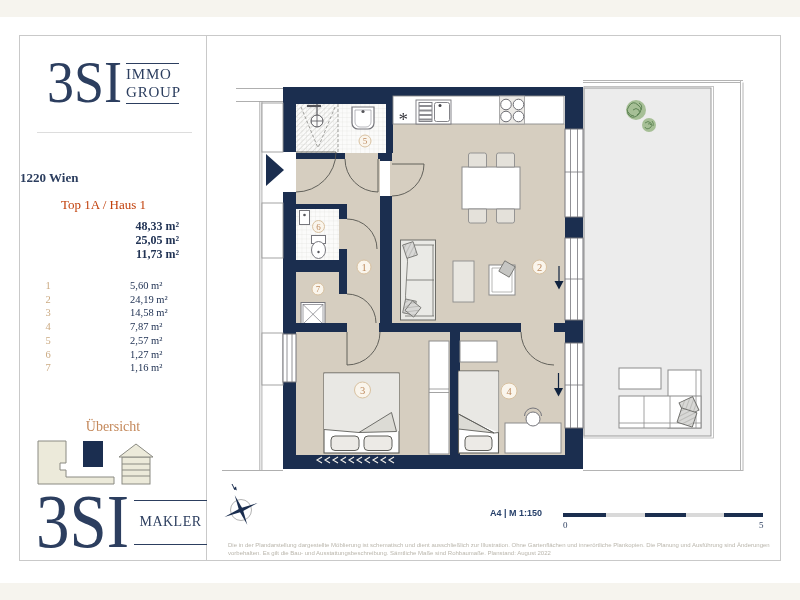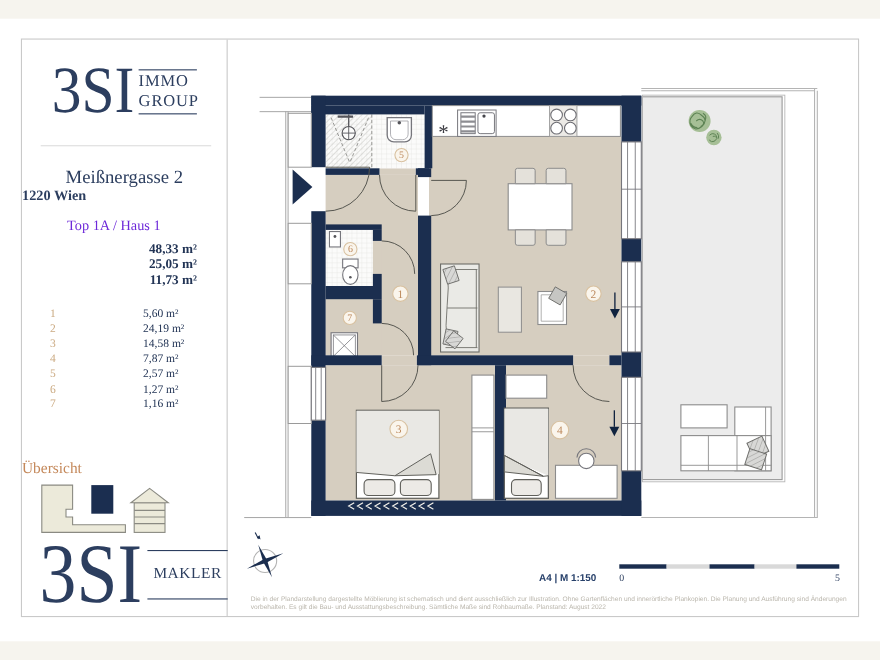--- a/index.html
+++ b/index.html
@@ -15,24 +15,23 @@
 
 <div class="abs" style="left:206px;top:36px;width:1px;height:524px;background:#c9c9c9;"></div>
 
 <div class="abs" style="left:20px;top:36px;width:186px;height:524px;">
 
   <div class="abs" style="left:27px;top:26px;width:90px;height:44px;color:#2c3e5f;font-size:60px;line-height:40px;font-family:'Liberation Serif',serif;transform:scaleX(0.90);transform-origin:0 0;">3SI</div>
   <div class="abs" style="left:106px;top:27px;width:53px;height:37px;border-top:1.5px solid #2c3e5f;border-bottom:1.5px solid #2c3e5f;color:#2c3e5f;font-size:15px;line-height:17.5px;letter-spacing:0.8px;padding-top:2px;">IMMO<br>GROUP</div>
 
   <div class="abs" style="left:17px;top:96px;width:155px;height:1px;background:#ddd;"></div>
 
-  <div class="abs" style="left:0;top:115px;width:186px;text-align:center;color:#2c3e5f;font-size:17px;">Meißnergasse 2</div>
   <div class="abs" style="left:0;top:134px;width:186px;color:#2c3e5f;font-size:13px;font-weight:bold;">1220 Wien</div>
 
-  <div class="abs" style="left:41px;top:161px;color:#6d28d9;font-size:13px;">Top 1A / Haus 1</div>
+  <div class="abs" style="left:41px;top:161px;color:#c2410c;font-size:13px;">Top 1A / Haus 1</div>
 
   <div class="abs" style="left:100px;top:183px;width:59px;color:#223455;font-size:12px;font-weight:bold;line-height:14px;text-align:right;">
     <div>48,33 m²</div>
       <div>25,05 m²</div>
       <div>11,73 m²</div>
   </div>
 
   <div class="abs" style="left:22px;top:243px;width:12px;color:#cbaa82;font-size:10.5px;line-height:13.7px;text-align:center;">
     <div>1</div>
       <div>2</div>
@@ -45,21 +44,21 @@
   <div class="abs" style="left:110px;top:243px;width:47px;color:#223455;font-size:10.5px;line-height:13.7px;text-align:left;">
     <div>5,60 m²</div>
       <div>24,19 m²</div>
       <div>14,58 m²</div>
       <div>7,87 m²</div>
       <div>2,57 m²</div>
       <div>1,27 m²</div>
       <div>1,16 m²</div>
   </div>
 
-  <div class="abs" style="left:0;top:383px;width:186px;text-align:left;color:#c4885a;font-size:14px;">Übersicht</div>
+  <div class="abs" style="left:0;top:383px;width:186px;text-align:center;color:#c4885a;font-size:14px;">Übersicht</div>
 
   <svg class="abs" style="left:0;top:400px;" width="186" height="90" viewBox="0 0 186 90">
 
     <polygon points="18,5 46,5 46,27 40,27 40,34 46,34 46,41 94,41 94,48 18,48" fill="#eceada" stroke="#8a8a82" stroke-width="1"></polygon>
 
     <rect x="63" y="5" width="20" height="26" fill="#1b2e50"></rect>
 
     <rect x="102" y="21" width="28" height="27" fill="#eceada" stroke="#8a8a82" stroke-width="1"></rect>
     <line x1="102" y1="28" x2="130" y2="28" stroke="#8a8a82" stroke-width="1"></line>
     <line x1="102" y1="34" x2="130" y2="34" stroke="#8a8a82" stroke-width="1"></line>
@@ -378,15 +377,15 @@
       <rect x="645" y="513" width="41" height="4" fill="#1b2e4f"></rect>
       <rect x="686" y="513" width="38" height="4" fill="#d9d9d9"></rect>
       <rect x="724" y="513" width="39" height="4" fill="#1b2e4f"></rect>
       <text x="563" y="528" font-size="9" fill="#2c3e5f">0</text>
       <text x="759" y="528" font-size="9" fill="#2c3e5f">5</text>
     </g>
   </g>
 
 </svg>
 
-<div class="abs" style="left:490px;top:508px;width:100px;color:#27406a;font-size:9px;font-weight:bold;font-family:'Liberation Sans',sans-serif;margin-top:12px;">A4 | M 1:150</div>
+<div class="abs" style="left:490px;top:508px;width:100px;color:#27406a;font-size:9px;font-weight:bold;font-family:'Liberation Sans',sans-serif;">A4 | M 1:150</div>
 
 <div class="abs" style="left:228px;top:542px;width:545px;color:#bab6ac;font-size:6px;line-height:7.5px;font-family:'Liberation Sans',sans-serif;">Die in der Plandarstellung dargestellte Möblierung ist schematisch und dient ausschließlich zur Illustration. Ohne Gartenflächen und innerörtliche Plankopien. Die Planung und Ausführung sind Änderungen vorbehalten. Es gilt die Bau- und Ausstattungsbeschreibung. Sämtliche Maße sind Rohbaumaße. Planstand: August 2022</div>
 
 </body></html>

